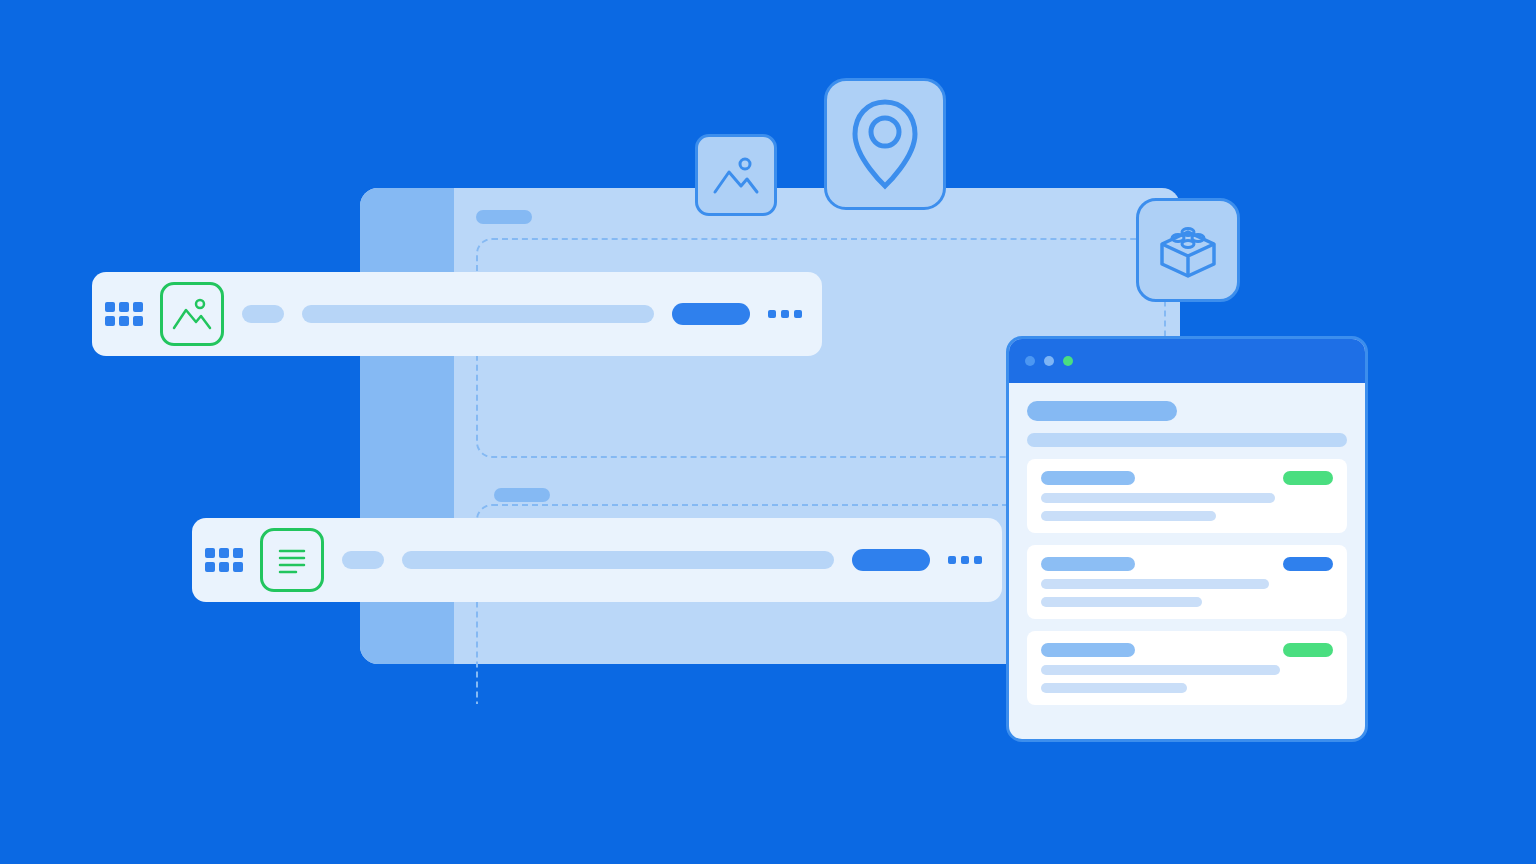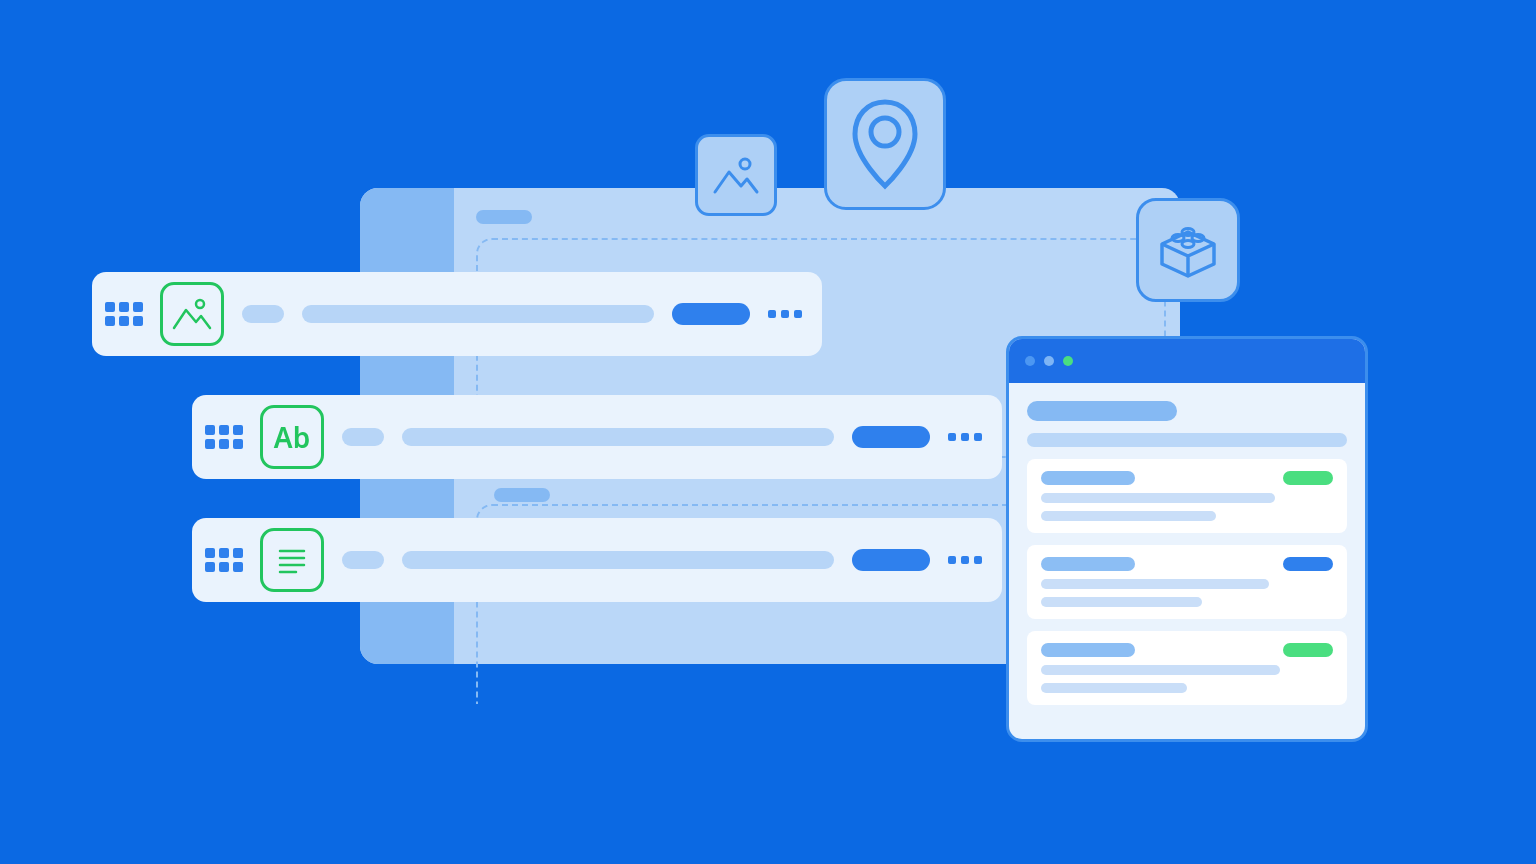--- a/index.html
+++ b/index.html
@@ -200,41 +200,20 @@
     <div class="field-short"></div>
     <div class="field-long"></div>
     <div class="field-badge"></div>
     <div class="field-dots">
         <i></i>
         <i></i>
         <i></i>
       </div>
   </div>
 
-  <div class="field f2">
-    <div class="grip">
-        <i></i>
-        <i></i>
-        <i></i>
-        <i></i>
-        <i></i>
-        <i></i>
-      </div>
-    <div class="ico-box">
-      <span class="ab-text">Ab</span>
-    </div>
-    <div class="field-short"></div>
-    <div class="field-long"></div>
-    <div class="field-badge"></div>
-    <div class="field-dots">
-        <i></i>
-        <i></i>
-        <i></i>
-      </div>
-  </div>
 
   <div class="field f3">
     <div class="grip">
         <i></i>
         <i></i>
         <i></i>
         <i></i>
         <i></i>
         <i></i>
       </div>

